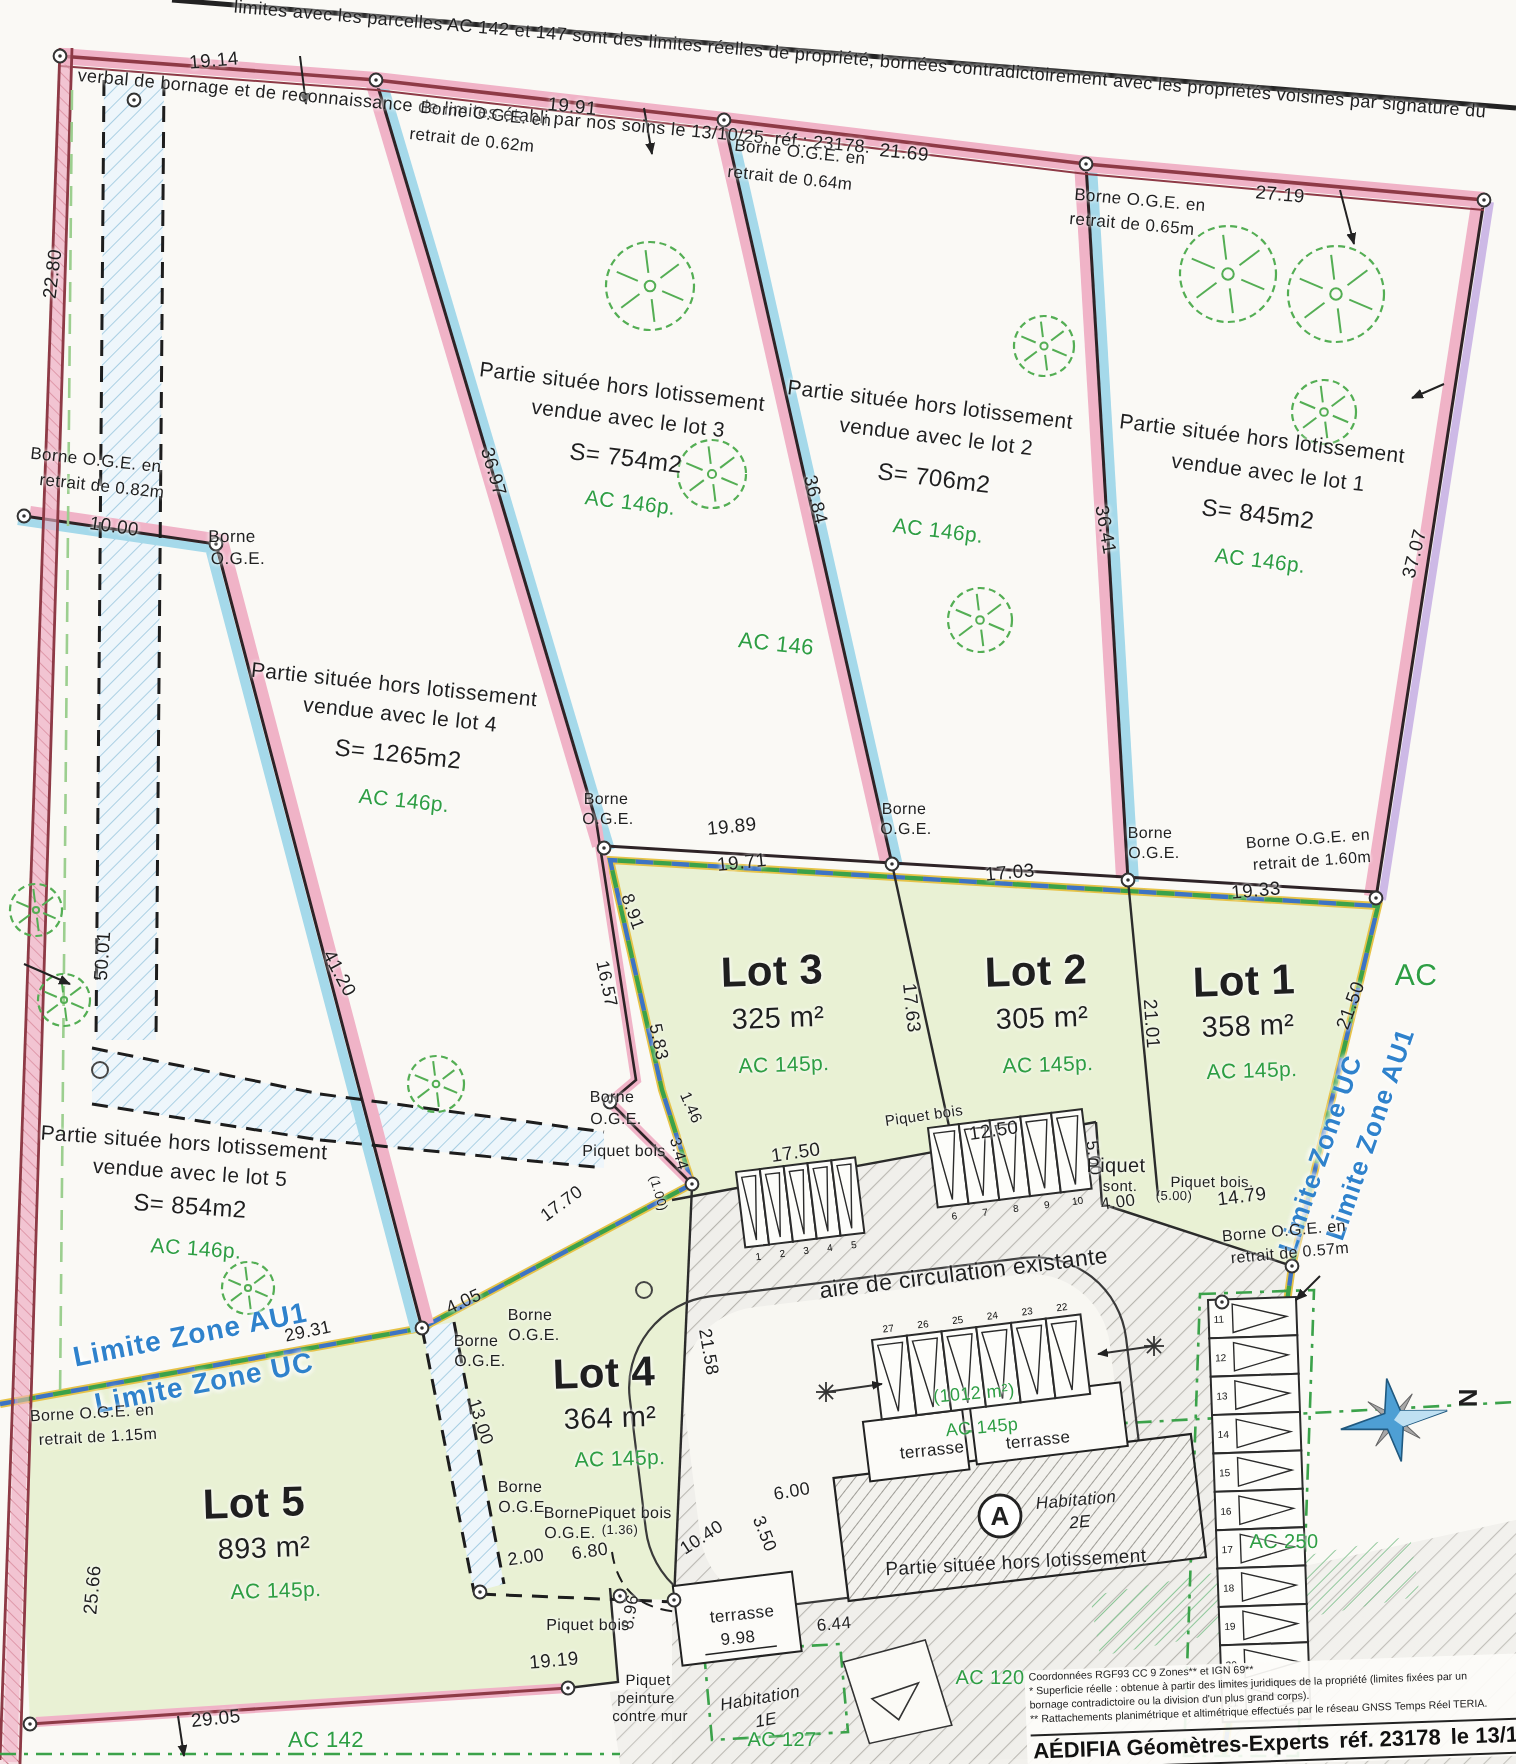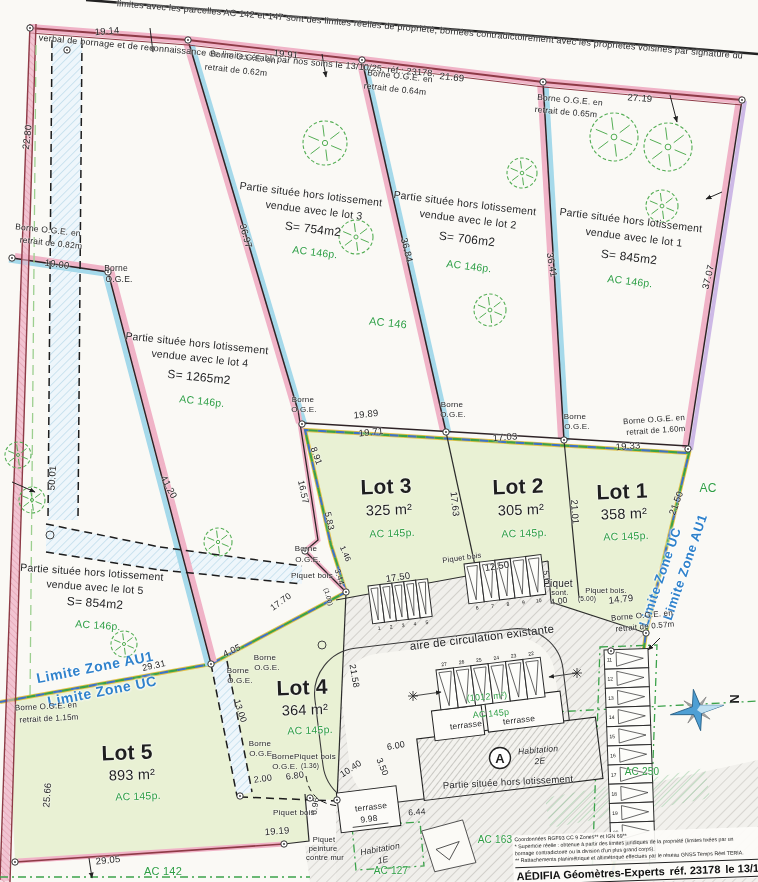--- a/index.html
+++ b/index.html
@@ -557,21 +557,21 @@
       <div class="lbl" style="left: 521px; top: 510px; font-size: 14.5px; transform: translate(-50%, -50%) rotate(-2deg);">305 m²</div>
       <div class="lbl c-g" style="left: 524px; top: 533px; font-size: 10.5px; transform: translate(-50%, -50%) rotate(-2deg);">AC 145p.</div>
       <div class="lbl bold" style="left: 622px; top: 491px; font-size: 21px; transform: translate(-50%, -50%) rotate(-2deg);">Lot 1</div>
       <div class="lbl" style="left: 624px; top: 514px; font-size: 14.5px; transform: translate(-50%, -50%) rotate(-2deg);">358 m²</div>
       <div class="lbl c-g" style="left: 626px; top: 536px; font-size: 10.5px; transform: translate(-50%, -50%) rotate(-2deg);">AC 145p.</div>
       <div class="lbl" style="left: 455px; top: 504px; font-size: 9.5px; transform: translate(-50%, -50%) rotate(84deg);">17.63</div>
       <div class="lbl" style="left: 575px; top: 512px; font-size: 9.5px; transform: translate(-50%, -50%) rotate(86deg);">21.01</div>
       <div class="lbl" style="left: 676px; top: 503px; font-size: 9.5px; transform: translate(-50%, -50%) rotate(-70deg);">21.50</div>
       <div class="lbl c-b" style="left: 660px; top: 577px; font-size: 13px; transform: translate(-50%, -50%) rotate(-71deg);">Limite Zone UC</div>
       <div class="lbl c-b" style="left: 685px; top: 567px; font-size: 13px; transform: translate(-50%, -50%) rotate(-71deg);">Limite Zone AU1</div>
-      <div class="lbl c-g" style="left: 708px; top: 488px; font-size: 12px; transform: translate(-50%, -50%) rotate(0deg);">AC</div>
+      <div class="lbl c-g" style="left: 708px; top: 488px; font-size: 15px; transform: translate(-50%, -50%) rotate(0deg);">AC</div>
       <div class="lbl c-b" style="left: 95px; top: 667px; font-size: 14px; transform: translate(-50%, -50%) rotate(-11deg);">Limite Zone AU1</div>
       <div class="lbl" style="left: 154px; top: 666px; font-size: 9px; transform: translate(-50%, -50%) rotate(-12deg);">29.31</div>
       <div class="lbl c-b" style="left: 102px; top: 691px; font-size: 14px; transform: translate(-50%, -50%) rotate(-11deg);">Limite Zone UC</div>
       <div class="lbl" style="left: 46px; top: 707px; font-size: 8px; transform: translate(-50%, -50%) rotate(-3deg);">Borne O.G.E. en</div>
       <div class="lbl" style="left: 49px; top: 719px; font-size: 8px; transform: translate(-50%, -50%) rotate(-3deg);">retrait de 1.15m</div>
       <div class="lbl" style="left: 232px; top: 651px; font-size: 9px; transform: translate(-50%, -50%) rotate(-25deg);">4.05</div>
       <div class="lbl" style="left: 265px; top: 658px; font-size: 8px; transform: translate(-50%, -50%) rotate(0deg);">Borne</div>
       <div class="lbl" style="left: 267px; top: 668px; font-size: 8px; transform: translate(-50%, -50%) rotate(0deg);">O.G.E.</div>
       <div class="lbl" style="left: 238px; top: 671px; font-size: 8px; transform: translate(-50%, -50%) rotate(0deg);">Borne</div>
       <div class="lbl" style="left: 240px; top: 681px; font-size: 8px; transform: translate(-50%, -50%) rotate(0deg);">O.G.E.</div>
@@ -624,21 +624,21 @@
       <div class="lbl" style="left: 369px; top: 819px; font-size: 8.5px; transform: translate(-50%, -50%) rotate(-6deg);">9.98</div>
       <div class="lbl" style="left: 315px; top: 806px; font-size: 8.5px; transform: translate(-50%, -50%) rotate(-80deg);">8.96</div>
       <div class="lbl" style="left: 294px; top: 813px; font-size: 8px; transform: translate(-50%, -50%) rotate(0deg);">Piquet bois</div>
       <div class="lbl" style="left: 417px; top: 812px; font-size: 8.5px; transform: translate(-50%, -50%) rotate(-5deg);">6.44</div>
       <div class="lbl" style="left: 324px; top: 840px; font-size: 7.5px; transform: translate(-50%, -50%) rotate(0deg);">Piquet</div>
       <div class="lbl" style="left: 323px; top: 849px; font-size: 7.5px; transform: translate(-50%, -50%) rotate(0deg);">peinture</div>
       <div class="lbl" style="left: 325px; top: 858px; font-size: 7.5px; transform: translate(-50%, -50%) rotate(0deg);">contre mur</div>
       <div class="lbl italic" style="left: 380px; top: 849px; font-size: 8.5px; transform: translate(-50%, -50%) rotate(-10deg);">Habitation</div>
       <div class="lbl italic" style="left: 383px; top: 860px; font-size: 8.5px; transform: translate(-50%, -50%) rotate(-10deg);">1E</div>
       <div class="lbl c-g" style="left: 391px; top: 871px; font-size: 10px; transform: translate(-50%, -50%) rotate(0deg);">AC 127</div>
-      <div class="lbl c-g" style="left: 495px; top: 840px; font-size: 10px; transform: translate(-50%, -50%) rotate(0deg);">AC 163</div>
+      <div class="lbl c-g" style="left: 495px; top: 840px; font-size: 10px; transform: translate(-50%, -50%) rotate(0deg);">AC 120</div>
       <div class="lbl bold" style="left: 734px; top: 699px; font-size: 13px; transform: translate(-50%, -50%) rotate(90deg);">N</div>
     </div>
 
 <div class="footer">
   <div class="fnotes">
     <div>Coordonnées RGF93 CC 9 Zones** et IGN 69**</div>
     <div>* Superficie réelle : obtenue à partir des limites juridiques de la propriété (limites fixées par un</div>
     <div>bornage contradictoire ou la division d'un plus grand corps).</div>
     <div>** Rattachements planimétrique et altimétrique effectués par le réseau GNSS Temps Réel TERIA.</div>
   </div>

